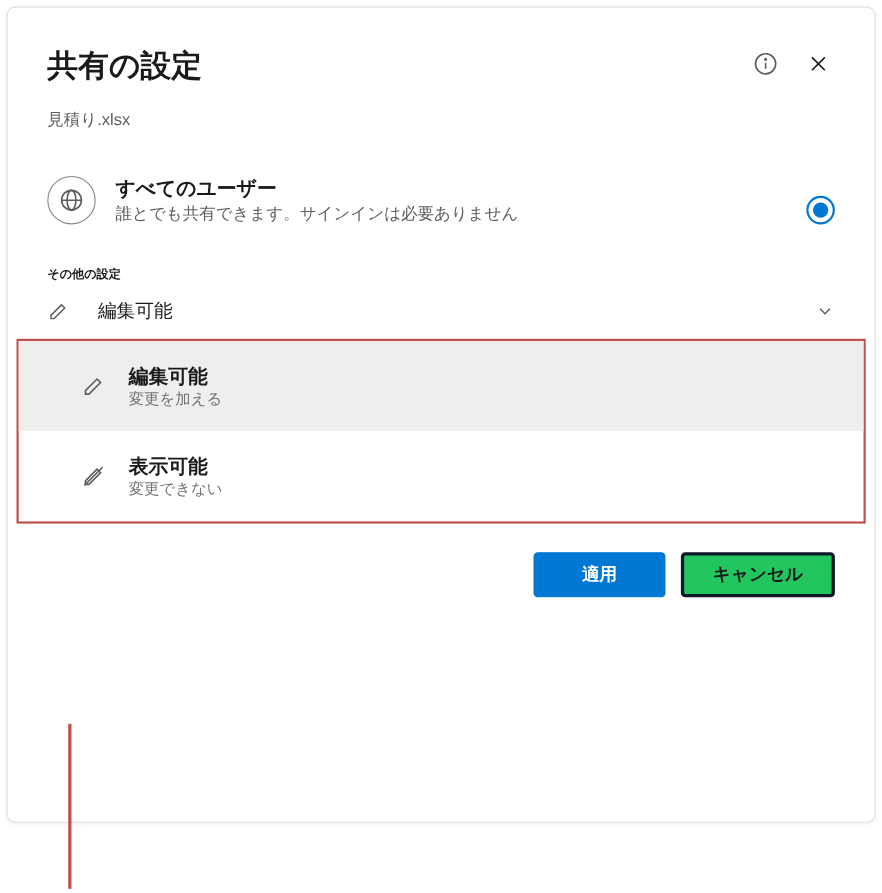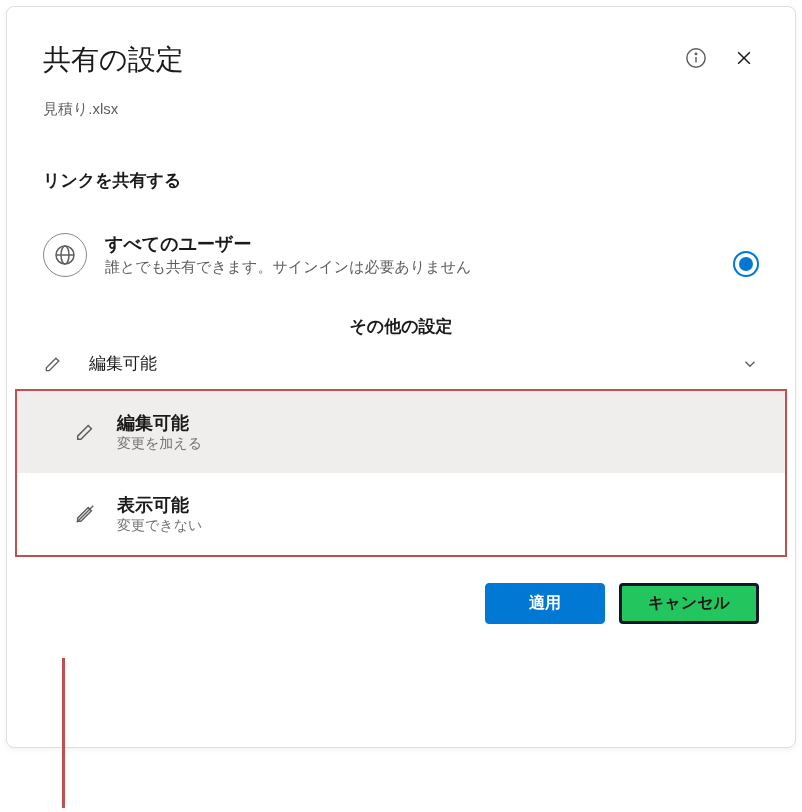--- a/index.html
+++ b/index.html
@@ -16,21 +16,21 @@
     left: 6px; top: 6px;
     width: 790px; height: 742px;
     border: 1px solid #e1dfdd;
     border-radius: 8px;
     background: #fff;
     padding: 34px 36px 28px 36px;
     box-shadow: 0 2px 6px rgba(0,0,0,0.05);
   }
   .header { display: flex; align-items: flex-start; justify-content: space-between; }
   .titles { flex: 1; }
-  .title { font-size: 28px; font-weight: 400; letter-spacing: 0; }
+  .title { font-size: 28px; font-weight: 700; letter-spacing: 0; }
   .subtitle { font-size: 15px; color: #605e5c; margin-top: 21px; }
   .header-icons { display: flex; align-items: center; gap: 18px; margin-top: 2px; }
   .icon-btn { width: 30px; height: 30px; display:flex; align-items:center; justify-content:center; cursor:pointer; }
   svg { display: block; }
 
   .section-label { font-size: 17px; font-weight: 700; margin-top: 50px; }
 
   .option-list { margin-top: 24px; }
   .option {
     display: flex; align-items: flex-end; gap: 18px;
@@ -51,21 +51,21 @@
     width: 26px; height:26px; border-radius:50%;
     border: 2px solid #8a8886;
     display:flex; align-items:center; justify-content:center;
     flex-shrink:0;
   }
   .radio.selected { border-color: #0078d4; }
   .radio.selected::after {
     content:""; width:14px; height:14px; border-radius:50%; background:#0078d4;
   }
 
-  .other-label { font-size: 17px; font-weight: 700; margin-top: 20px; text-align: center; }
+  .other-label { font-size: 11px; font-weight: 700; margin-top: 20px; }
   .dropdown-row {
     display:flex; align-items:center; gap: 24px;
     padding: 14px 0;
   }
   .dd-icon { width: 22px; color:#605e5c; display:flex; }
   .dd-text { flex:1; font-size:17px; color:#1b1a19; }
   .chevron { color:#605e5c; }
 
   .dd-menu {
     position: relative;
@@ -129,21 +129,20 @@
       </div>
       <div class="icon-btn">
         <svg width="20" height="20" viewBox="0 0 24 24" fill="none" stroke="#1b1a19" stroke-width="1.8">
           <line x1="5" y1="5" x2="19" y2="19"></line>
             <line x1="19" y1="5" x2="5" y2="19"></line>
         </svg>
       </div>
     </div>
   </div>
 
-  <div class="section-label">リンクを共有する</div>
 
   <div class="option-list">
     <div class="option">
       <div class="opt-icon">
         <svg width="24" height="24" viewBox="0 0 24 24" fill="none" stroke="#605e5c" stroke-width="1.5">
           <circle cx="12" cy="12" r="9"></circle>
           <ellipse cx="12" cy="12" rx="4" ry="9"></ellipse>
           <line x1="3" y1="12" x2="21" y2="12"></line>
         </svg>
       </div>

